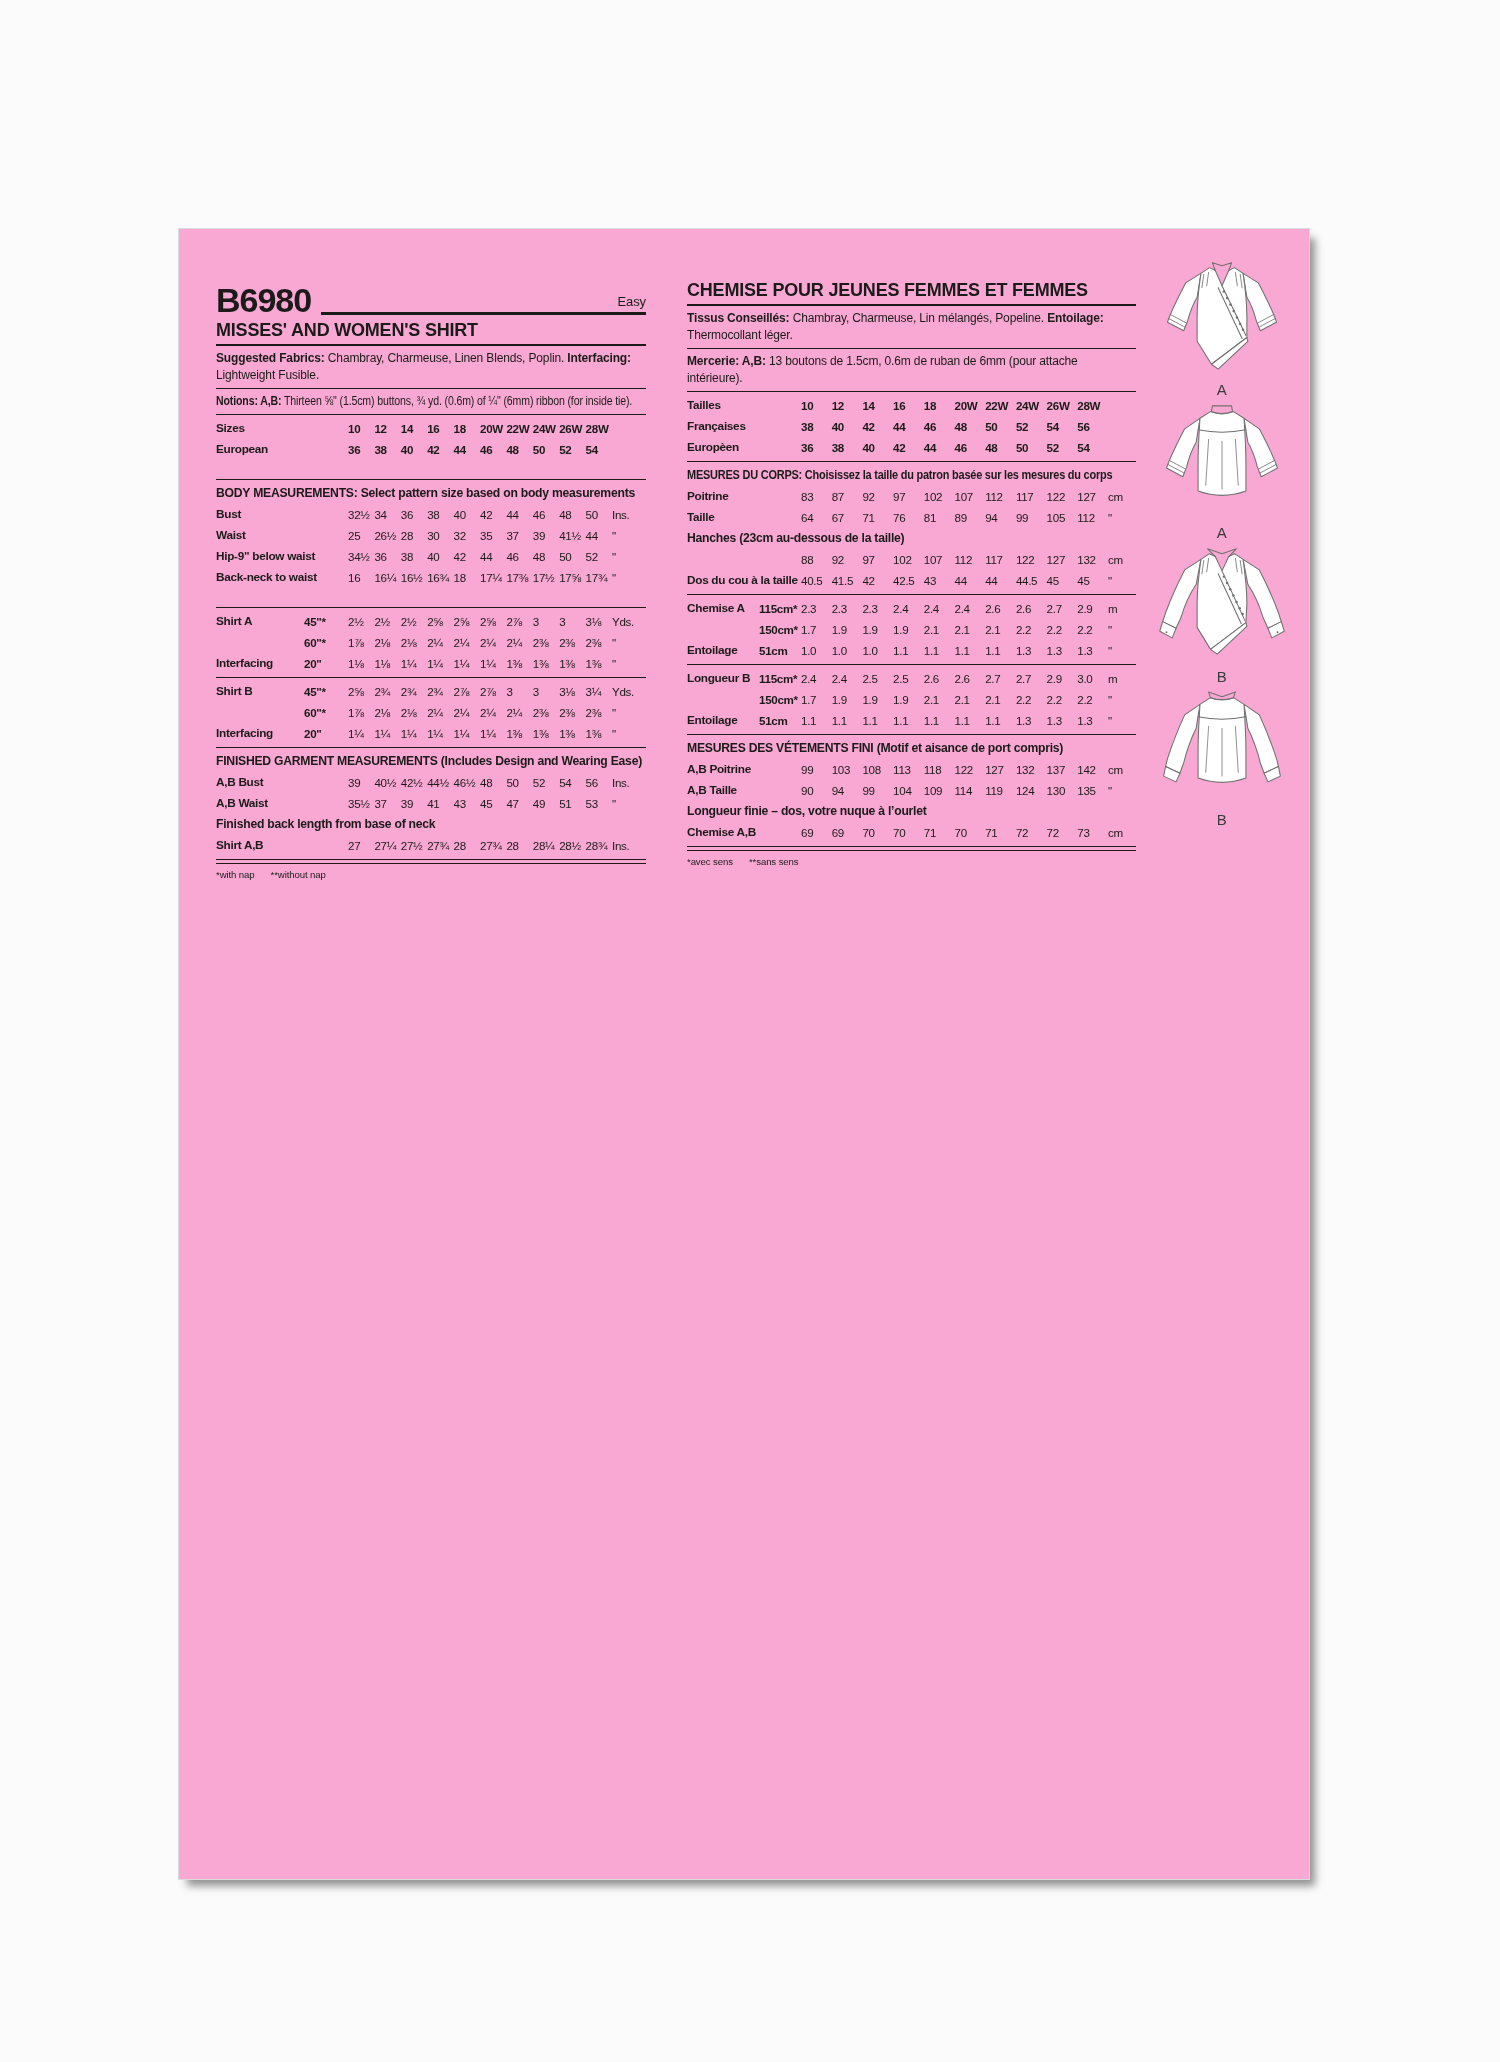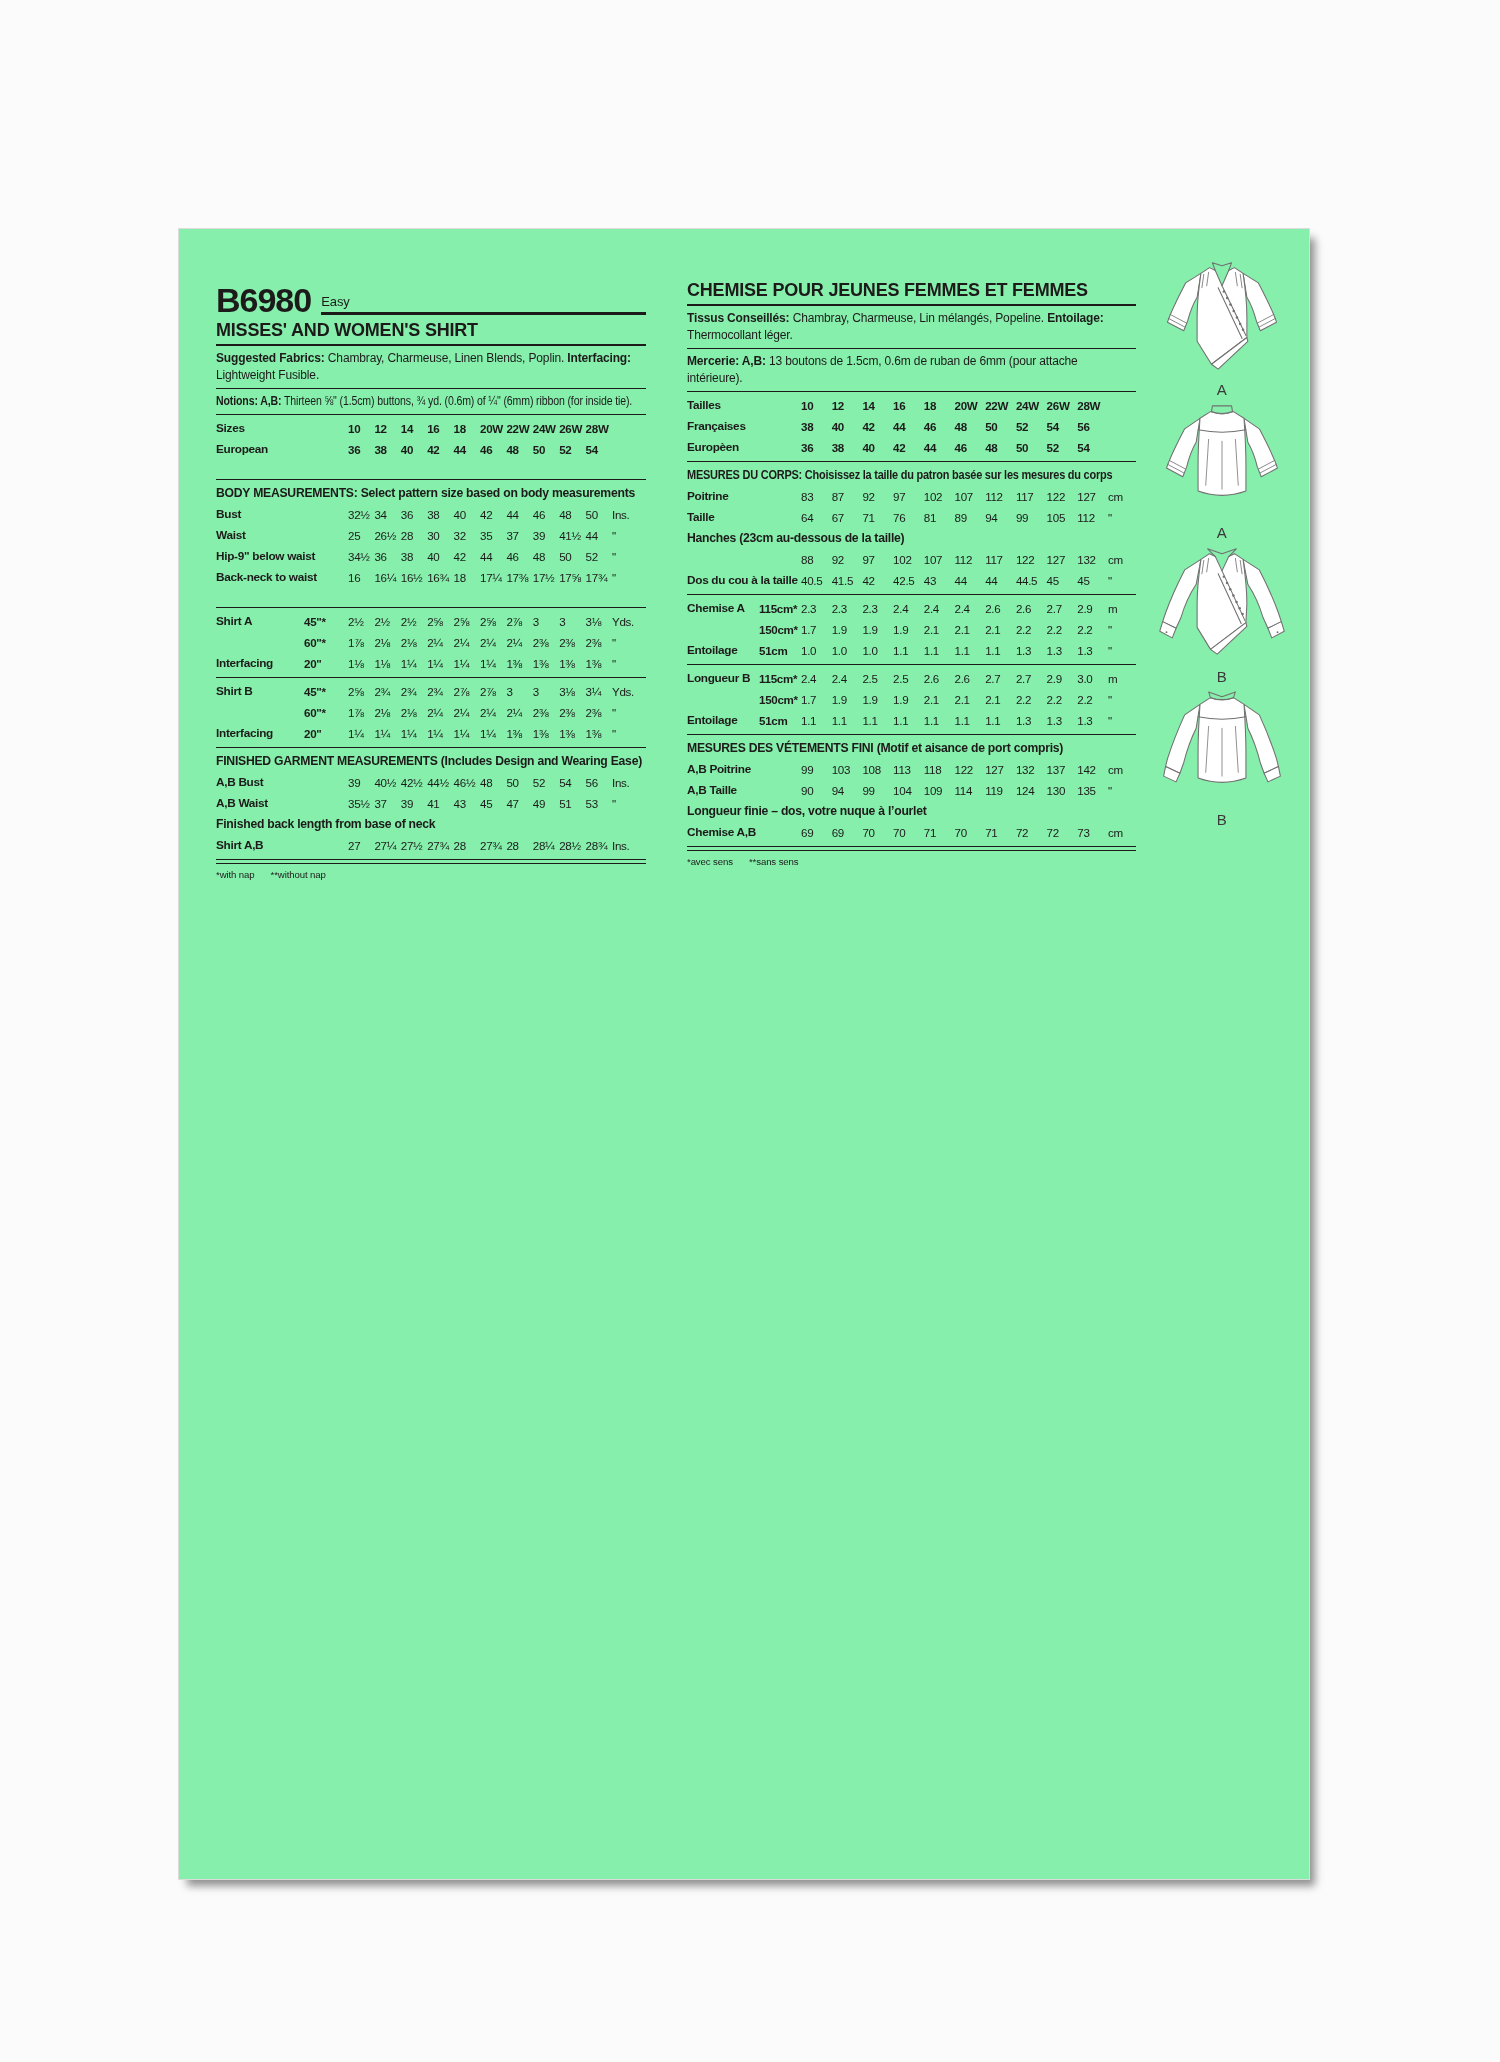--- a/index.html
+++ b/index.html
@@ -1,26 +1,26 @@
 <!DOCTYPE html>
 <html><head>
 <meta charset="utf-8">
 <style>
   *{margin:0;padding:0;box-sizing:border-box}
   html,body{width:1500px;height:2062px}
   body{position:relative;background:#fbfbfb;font-family:"Liberation Sans","DejaVu Sans",sans-serif;color:#1c1b1a;overflow:hidden}
-  .page{position:absolute;left:178px;top:228px;width:1132px;height:1652px;background:#86efac;
+  .page{position:absolute;left:178px;top:228px;width:1132px;height:1652px;background:#f9a8d4;
         border:1px solid #dcdcdc;box-shadow:7px 8px 8px -2px rgba(0,0,0,.42)}
   .col{position:absolute;top:46px}
   .col-en{left:37px;width:430px}
   .col-fr{left:508px;width:449px}
 
   .masthead{display:flex;align-items:flex-end;height:40px}
   .code{font-size:34px;font-weight:bold;letter-spacing:-1px;line-height:.82;padding-right:10px}
-  .mast-line{flex:1;border-bottom:3px solid #1c1b1a;display:flex;justify-content:flex-start}
+  .mast-line{flex:1;border-bottom:3px solid #1c1b1a;display:flex;justify-content:flex-end}
   .difficulty{font-size:13px;padding-bottom:3px;letter-spacing:-.1px}
 
   .sec-title{font-weight:bold;font-size:18px;letter-spacing:-.2px;padding:5px 0 3px;border-bottom:2.5px solid #1c1b1a;white-space:nowrap}
   .note{font-size:12px;letter-spacing:-.15px;line-height:1.42;padding:4px 0 4px;border-bottom:1.6px solid #1c1b1a}
   .note b{font-weight:bold}
   .squeeze{display:inline-block;transform:scaleX(.88);transform-origin:0 50%;white-space:nowrap}
 
   .rows{padding-top:3px;--lw:88px;--sw:44px;--uw:34px}
   .col-fr .rows{--lw:72px;--sw:42px;--uw:28px}
   .trow{display:grid;grid-template-columns:var(--lw) var(--sw) repeat(10,1fr) var(--uw);

